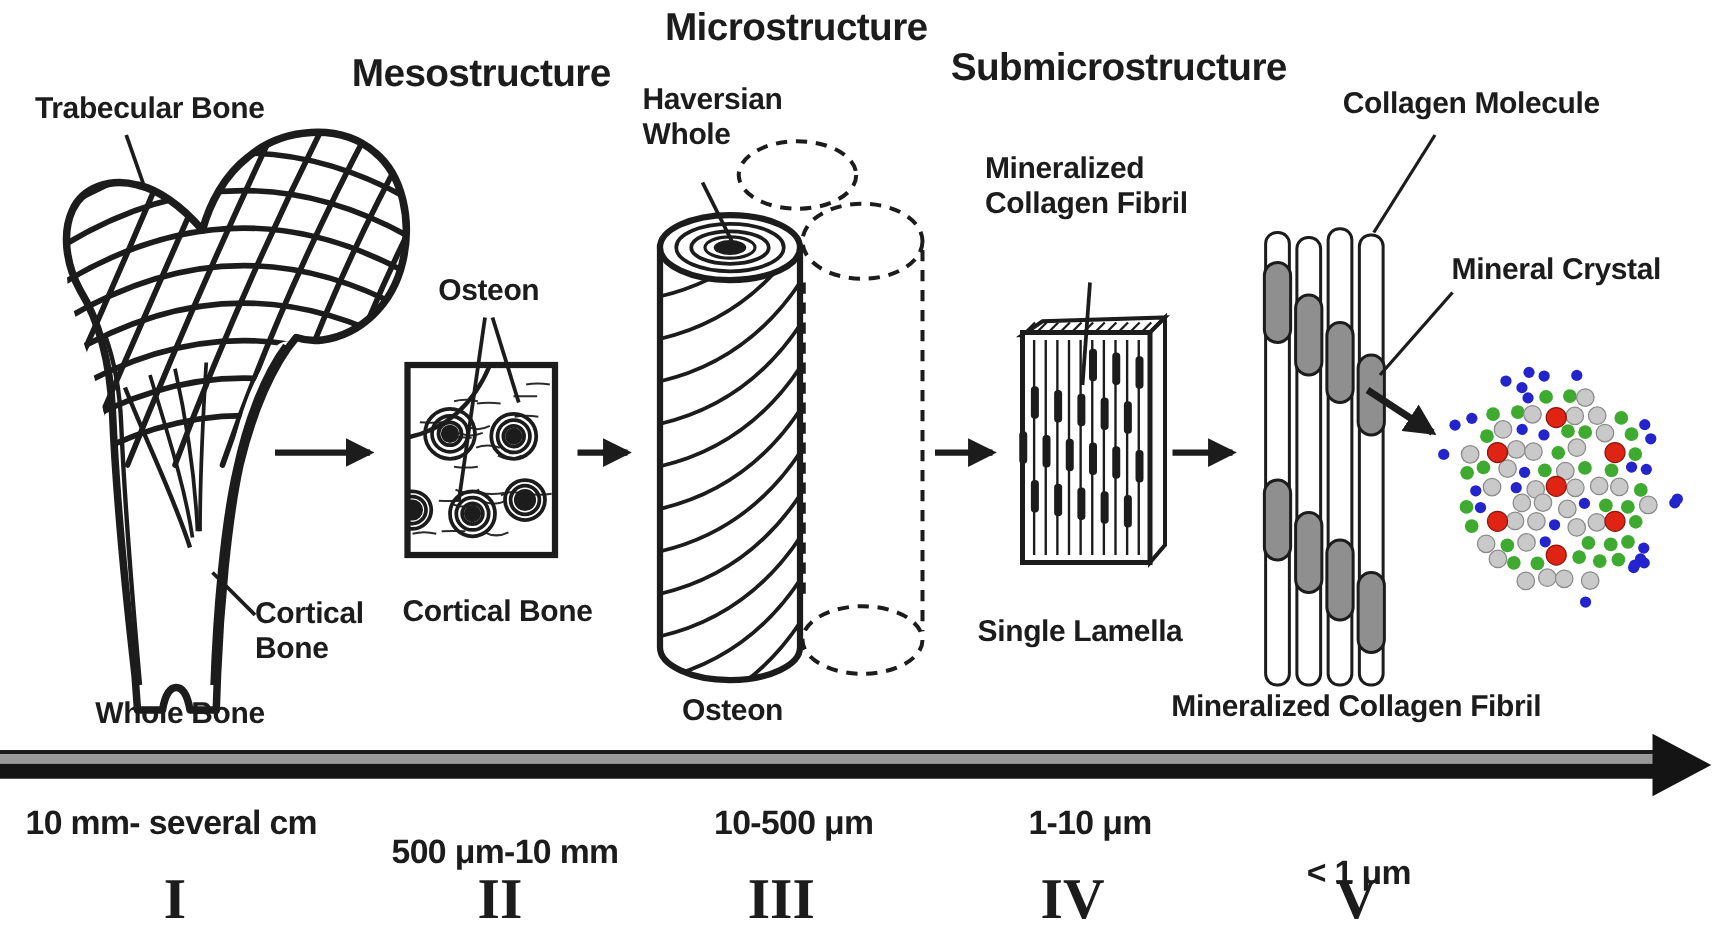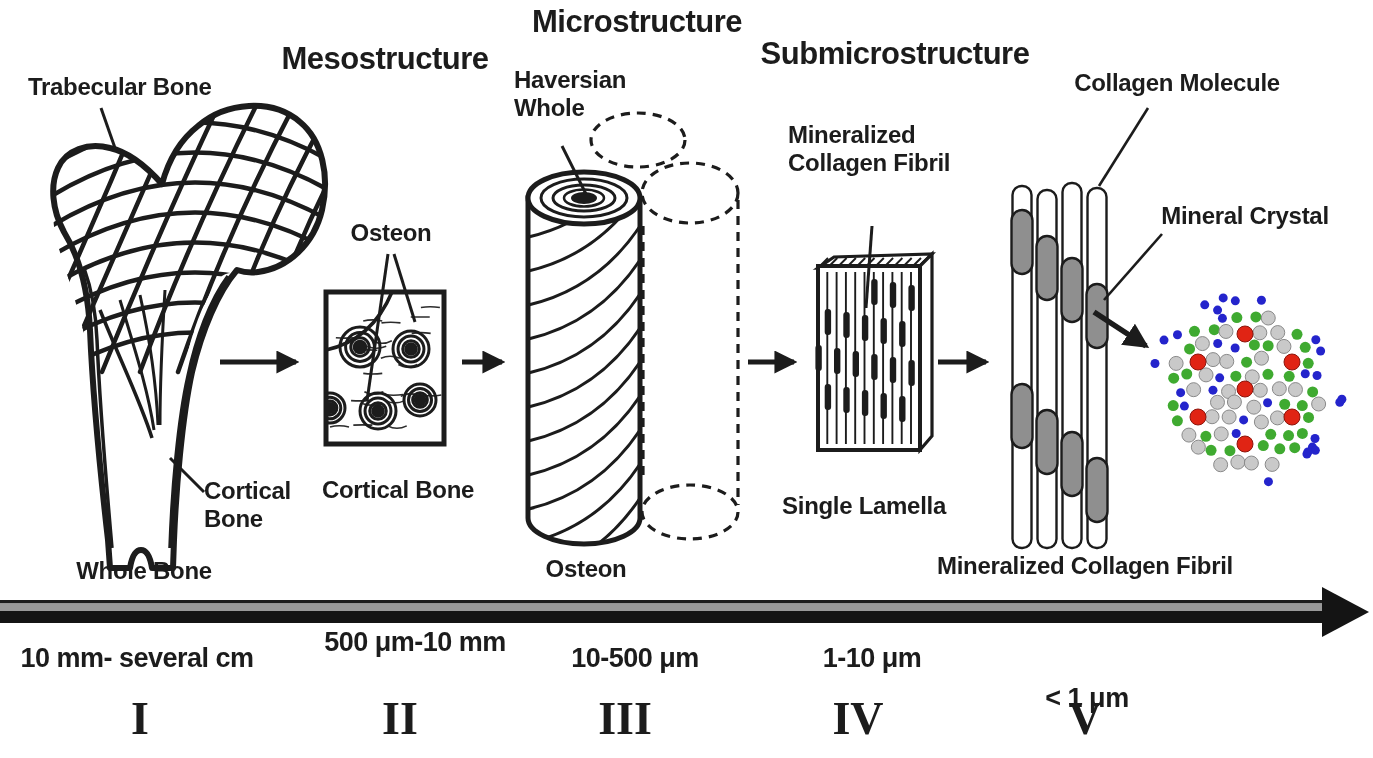--- a/index.html
+++ b/index.html
@@ -23,21 +23,21 @@
   #l-osteon-meso{left:391px;top:219px;}
   #l-cortmeso{left:398px;top:476px;}
   #l-hav{left:514px;top:66px;width:150px;}
   #l-osteon-micro{left:586px;top:555px;}
   #l-mcf-sub{left:788px;top:121px;width:182px;}
   #l-lamella{left:864px;top:492px;}
   #l-collagen{left:1177px;top:69px;}
   #l-mineral{left:1245px;top:202px;}
   #l-mcf-nano{left:1085px;top:552px;}
   
-  .scale-1{left:137px;top:643px;} .scale-2{left:404px;top:627px;margin-left:11px;} .scale-3{left:635px;top:643px;}
+  .scale-1{left:137px;top:643px;} .scale-2{left:404px;top:666px;} .scale-3{left:635px;top:643px;}
   .scale-4{left:872px;top:643px;} .scale-5{left:1087px;top:643px;margin-top:40px;}
   .num-1{left:140px;top:692px;} .num-2{left:400px;top:692px;} .num-3{left:625px;top:692px;}
   .num-4{left:858px;top:692px;font-family:Liberation Serif, serif;} .num-5{left:1085px;top:692px;}
 </style>
 </head>
 <body>
 
 <div id="fig">
 
   <svg id="art" width="1373" height="758" viewBox="0 0 1373 758">

